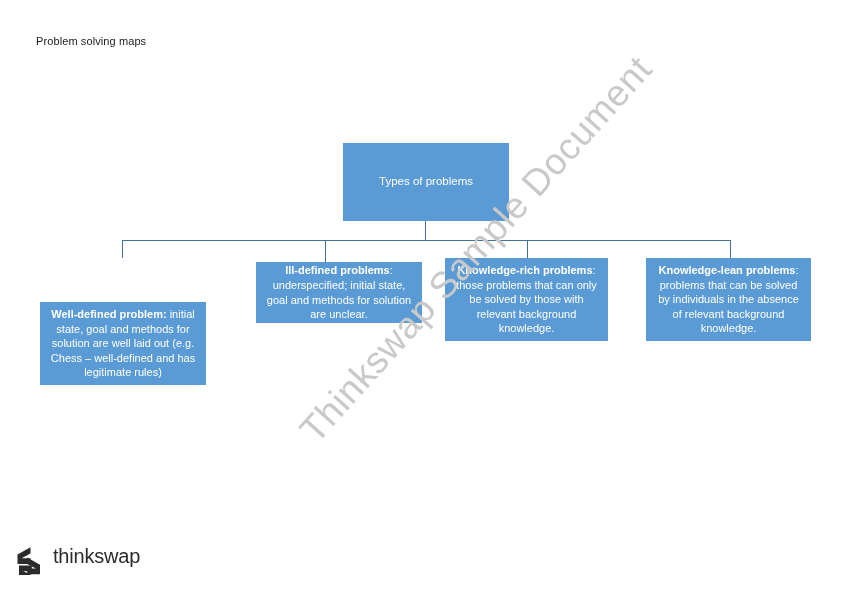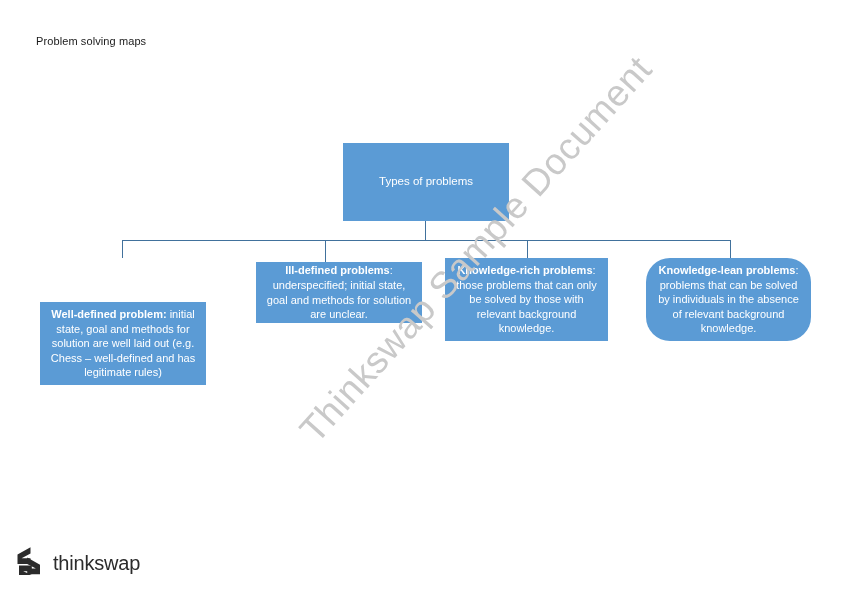--- a/index.html
+++ b/index.html
@@ -86,21 +86,20 @@
     top: 258px;
     width: 163px;
     height: 83px;
     text-align: center;
   }
   #node-knowledge-lean {
     left: 646px;
     top: 258px;
     width: 165px;
     height: 83px;
-    border-radius: 24px;
   }
   .lead {
     font-weight: bold;
   }
 
   
   .conn {
     position: absolute;
     background: #41719C;
   }
@@ -162,21 +161,21 @@
     white-space: nowrap;
     letter-spacing: 0.5px;
   }
 
   
   #footer-brand {
     position: absolute;
     left: 14px;
     top: 545px;
     display: flex;
-    align-items: center;
+    align-items: flex-start;
     gap: 9px;
   }
   #brand-wordmark {
     font-size: 20px;
     color: #2b2b2b;
     letter-spacing: -0.2px;
   }
 </style>
 </head>
 <body>

